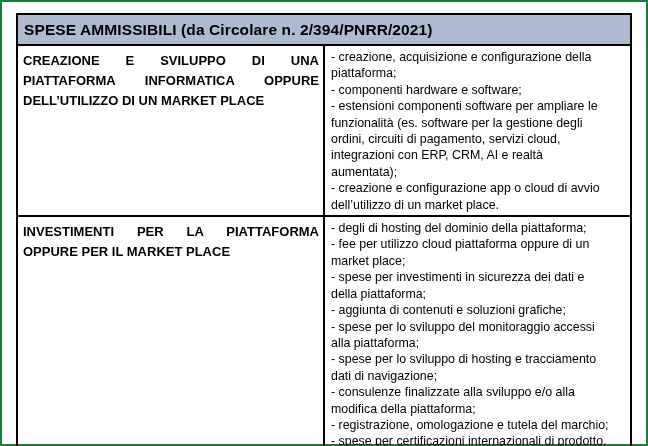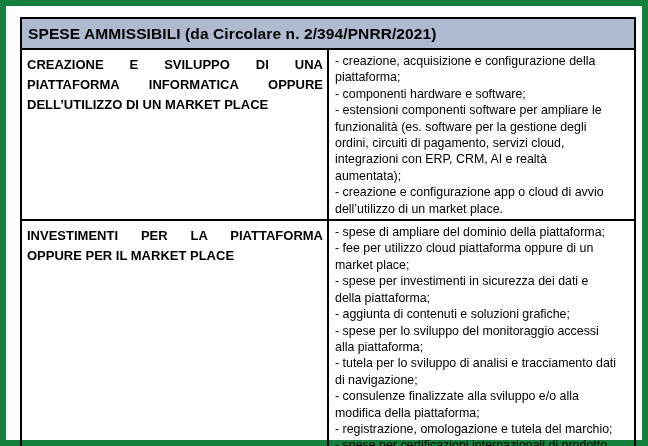--- a/index.html
+++ b/index.html
@@ -8,21 +8,21 @@
   body {
     width: 648px; height: 446px;
     font-family: "Liberation Sans", sans-serif;
     color: #000;
     position: relative;
     overflow: hidden;
   }
   .canvas {
     position: absolute;
     inset: 0;
-    border: 6px solid #15803d;
+    border: 2px solid #15803d;
     background: #ffffff;
   }
   table.expenses {
     position: absolute;
     left: 14px;
     top: 11px;
     width: 616px;
     border-collapse: collapse;
     table-layout: fixed;
   }
@@ -77,26 +77,26 @@
         <td class="items">
             <div class="item-line">- creazione, acquisizione e configurazione della piattaforma;</div>
             <div class="item-line">- componenti hardware e software;</div>
             <div class="item-line">- estensioni componenti software per ampliare le funzionalità (es. software per la gestione degli ordini, circuiti di pagamento, servizi cloud, integrazioni con ERP, CRM, AI e realtà aumentata);</div>
             <div class="item-line">- creazione e configurazione app o cloud di avvio dell’utilizzo di un market place.</div>
           </td>
       </tr>
       <tr class="row-1">
         <td class="cat">INVESTIMENTI PER LA PIATTAFORMA OPPURE PER IL MARKET PLACE</td>
         <td class="items">
-            <div class="item-line">- spese di ampliare del dominio della piattaforma;</div>
+            <div class="item-line">- degli di hosting del dominio della piattaforma;</div>
             <div class="item-line">- fee per utilizzo cloud piattaforma oppure di un market place;</div>
             <div class="item-line">- spese per investimenti in sicurezza dei dati e della piattaforma;</div>
             <div class="item-line">- aggiunta di contenuti e soluzioni grafiche;</div>
             <div class="item-line">- spese per lo sviluppo del monitoraggio accessi alla piattaforma;</div>
-            <div class="item-line">- tutela per lo sviluppo di analisi e tracciamento dati di navigazione;</div>
+            <div class="item-line">- spese per lo sviluppo di hosting e tracciamento dati di navigazione;</div>
             <div class="item-line">- consulenze finalizzate alla sviluppo e/o alla modifica della piattaforma;</div>
             <div class="item-line">- registrazione, omologazione e tutela del marchio;</div>
             <div class="item-line">- spese per certificazioni internazionali di prodotto.</div>
           </td>
       </tr>
       <tr class="row-2">
         <td class="cat">SPESE PROMOZIONALI E FORMAZIONE RELATIVE AL PROGETTO</td>
         <td class="items">
             <div class="item-line">- spese per l’indicizzazione della piattaforma oppure del market place;</div>
           </td>

